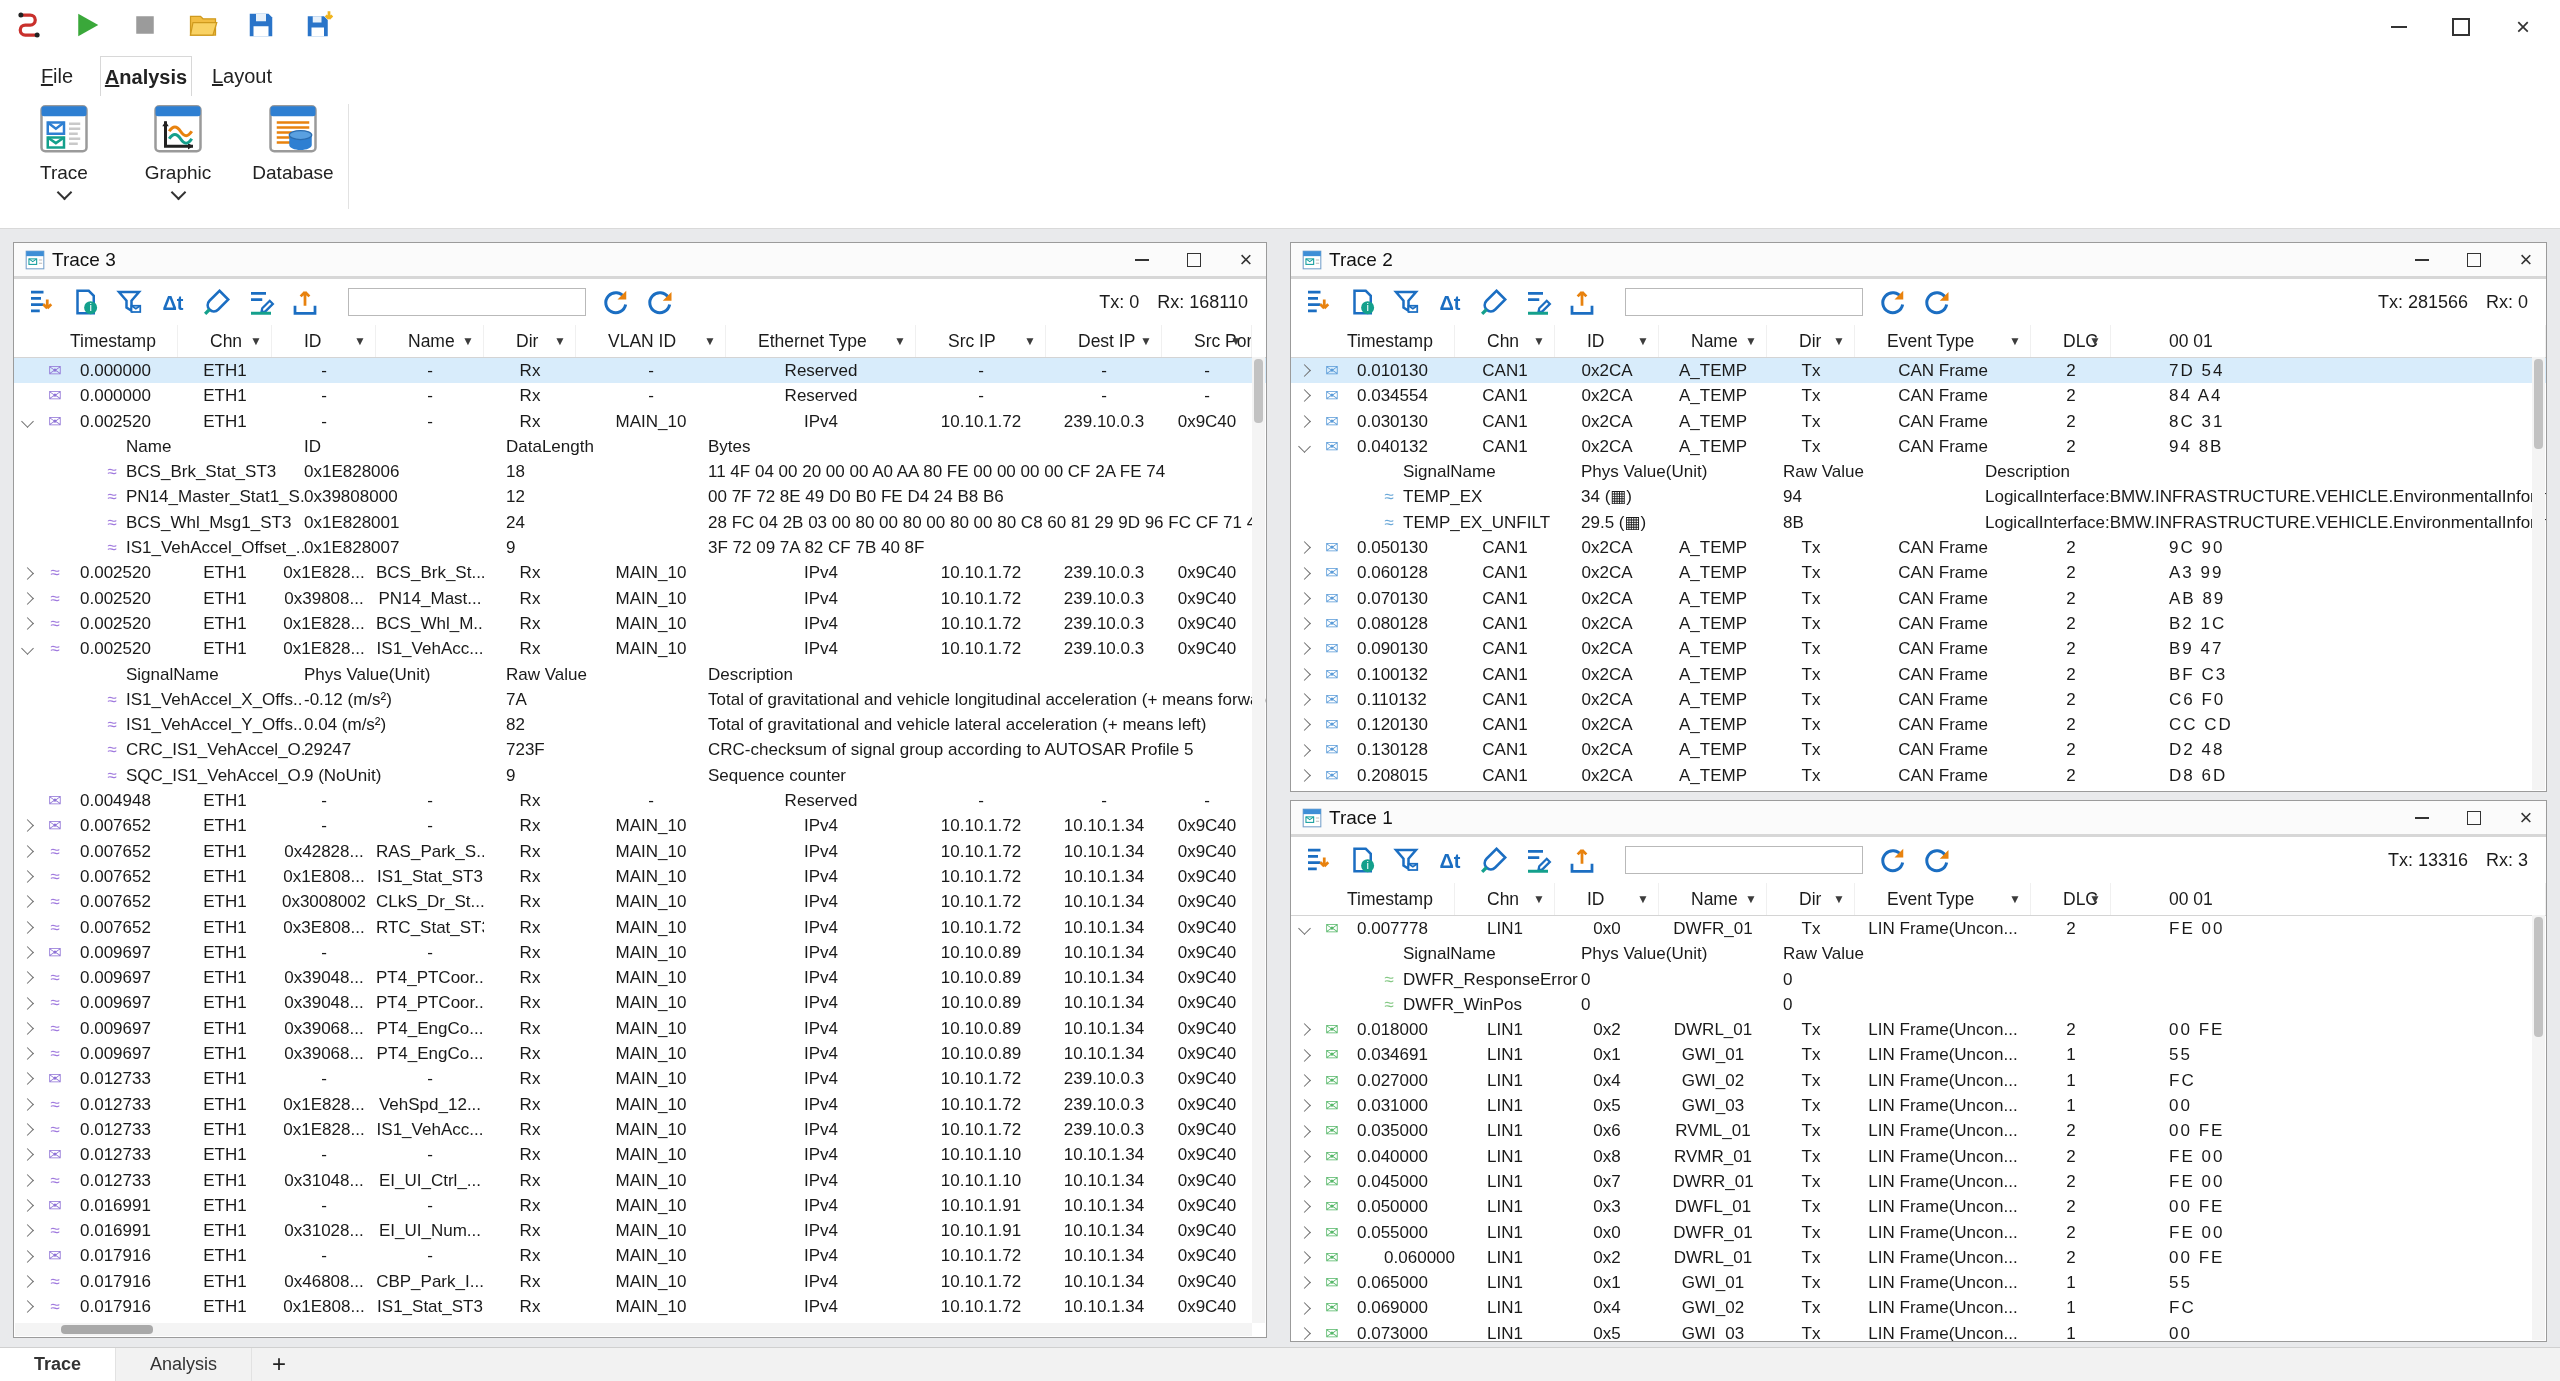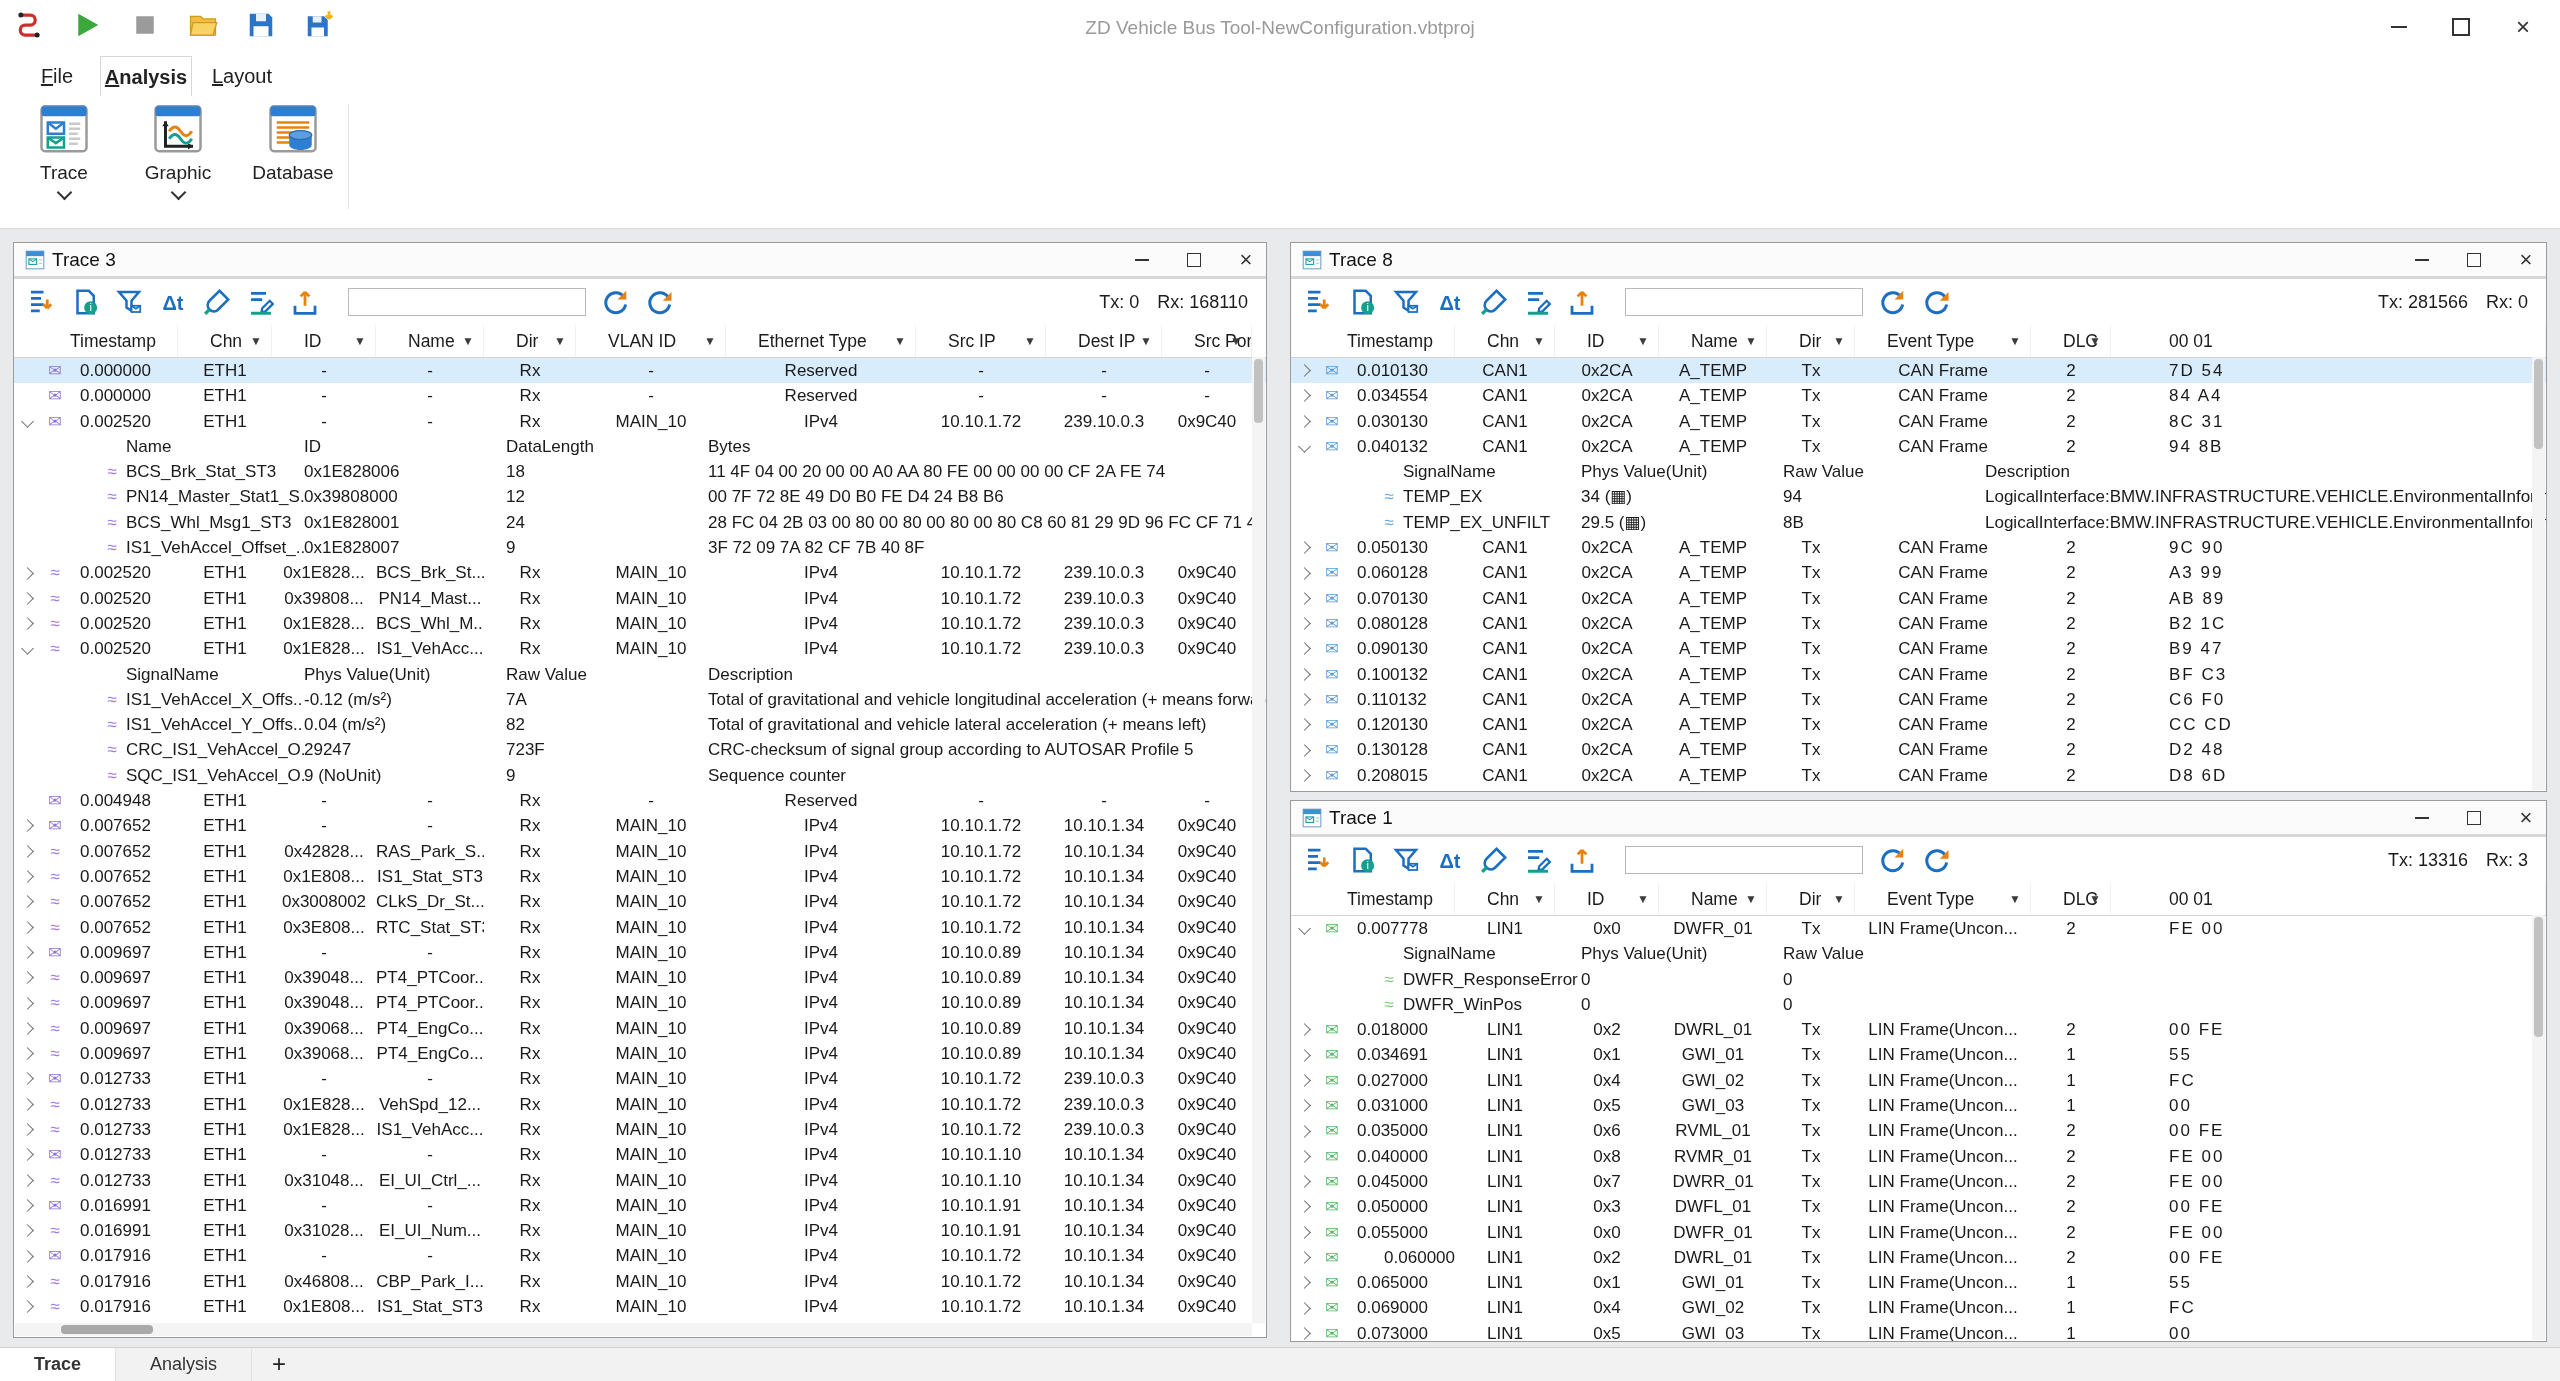--- a/index.html
+++ b/index.html
@@ -120,21 +120,20 @@
     </span>
     <span class="qbtn">
       <svg viewBox="0 0 24 24">
           <path d="M3 5h13l3 3v13H3z" fill="#2a74c9"></path>
           <rect x="7" y="5" width="7" height="5" fill="#e8f1fa"></rect>
           <rect x="6" y="14" width="10" height="7" fill="#fff"></rect>
           <path d="M20 1v6m0 0l-2.6-2.6M20 7l2.6-2.6" stroke="#f0b41e" stroke-width="2.2" fill="none"></path>
         </svg>
     </span>
   </div>
-  <div class="app-title">ZD Vehicle Bus Tool-NewConfiguration.vbtproj</div>
   <div class="winctl">
     <span class="wcbtn">
         <span class="glyph-min"></span>
       </span>
     <span class="wcbtn">
         <span class="glyph-max"></span>
       </span>
     <span class="wcbtn">
         <span class="glyph-close">×</span>
       </span>
@@ -870,21 +869,21 @@
 
   <div class="win" id="win-t2">
     <div class="wtitle">
       <svg class="wicon" viewBox="0 0 20 20">
           <rect x="2" y="2" width="16" height="16" fill="#fff" stroke="#7aa3cc"></rect>
           <rect x="2" y="2" width="16" height="4.5" fill="#3e8ed6"></rect>
           <rect x="4.5" y="9" width="7" height="5" fill="none" stroke="#18a0a0"></rect>
           <path d="M4.5 9l3.5 2.5L11.5 9" stroke="#18a0a0" fill="none"></path>
           <path d="M13.5 10h3M13.5 13h3" stroke="#bbb"></path>
         </svg>
-      <span class="wname">Trace 8</span>
+      <span class="wname">Trace 2</span>
       <span class="wctrl">
         <span class="wc">
             <span class="glyph-min"></span>
           </span>
         <span class="wc">
             <span class="glyph-max"></span>
           </span>
         <span class="wc wc-close">×</span>
       </span>
     </div>

